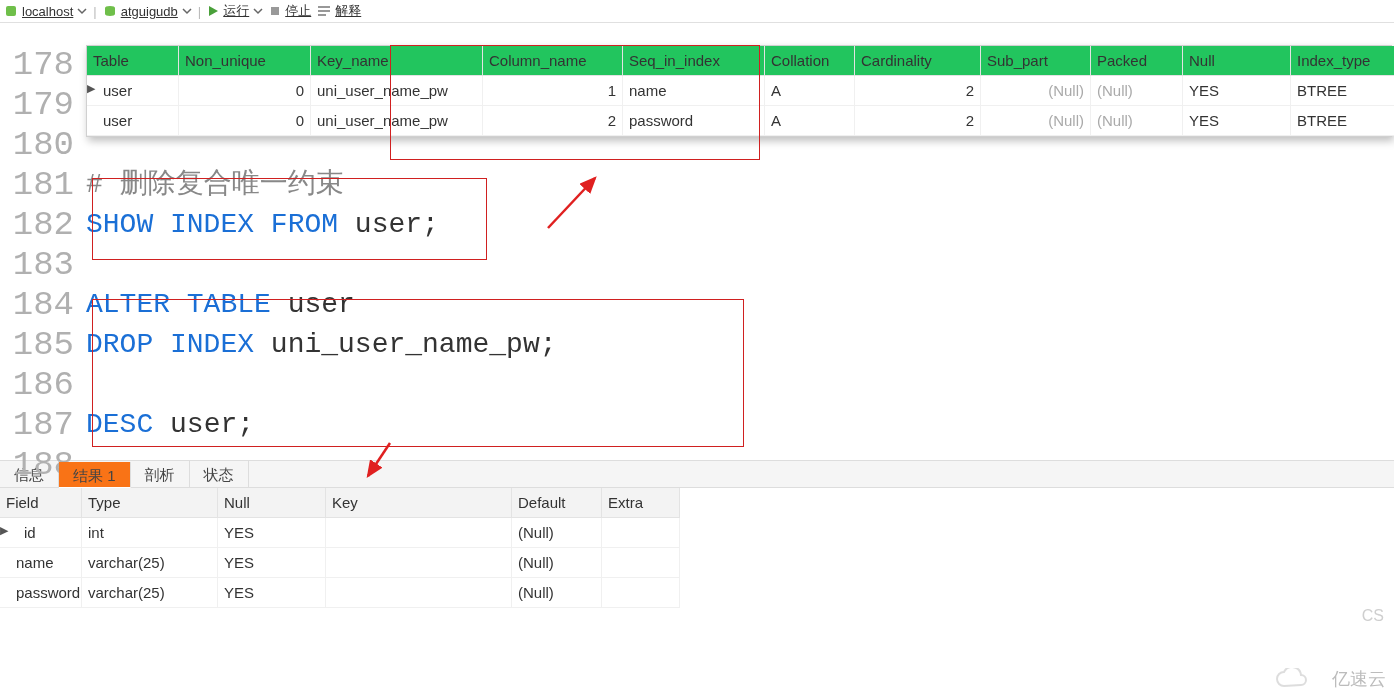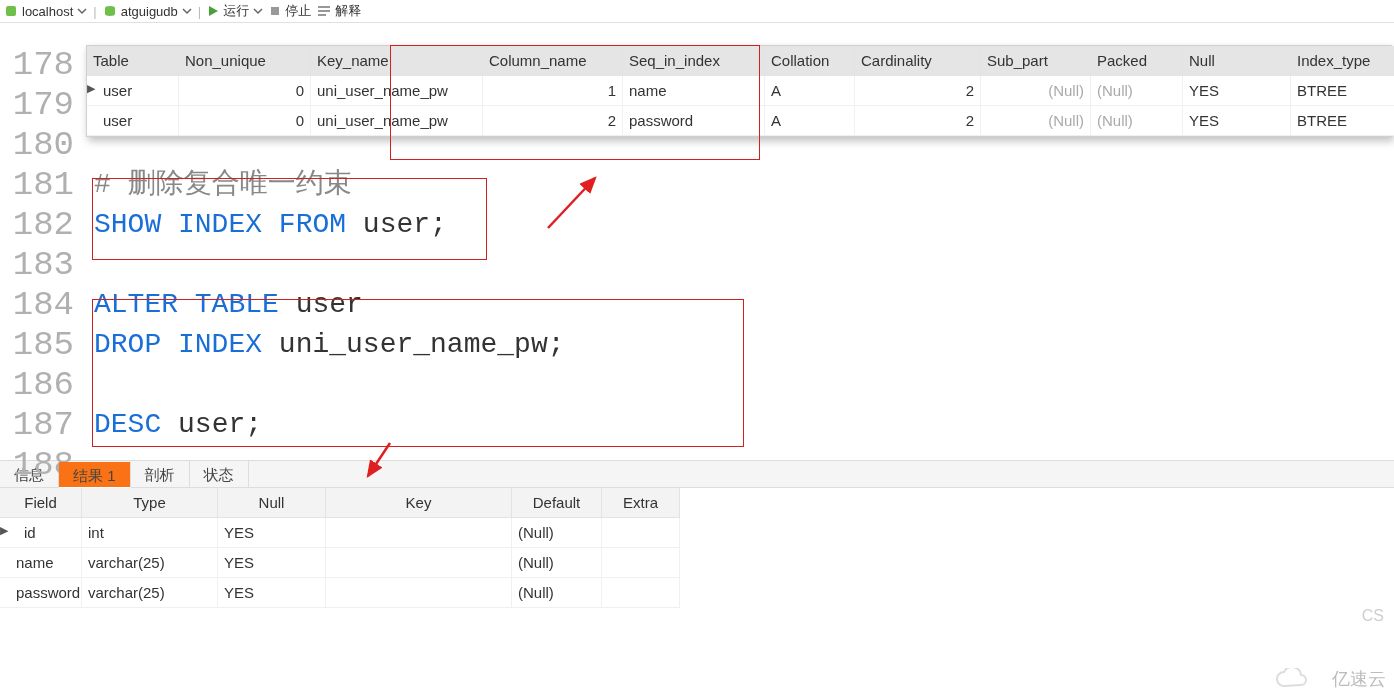--- a/index.html
+++ b/index.html
@@ -18,20 +18,21 @@
   align-items: center;
   gap: 6px;
   padding: 0 4px;
   font-size: 13px;
   color: #333;
 }
 .topbar .combo {
   display: flex;
   align-items: center;
   gap: 4px;
+  text-decoration: underline;
 }
 .topbar svg { flex-shrink: 0; }
 .sep { color: #bbb; }
 .editor-area {
   position: relative;
   display: flex;
   height: 438px;
   border-top: 1px solid #e0e0e0;
 }
 .gutter {
@@ -47,41 +48,41 @@
 }
 .code {
   flex: 1;
   font-family: Consolas, "Courier New", monospace;
   font-size: 28px;
   line-height: 40px;
   color: #333;
   padding-top: 22px;
   position: relative;
 }
-.code .line { white-space: pre; margin-left: 8px; }
+.code .line { white-space: pre; }
 .kw { color: #1a6fd6; }
 .cm { color: #888; }
 .tok { color: #333; }
 .floating-table {
   position: absolute;
   top: 22px;
   left: 86px;
   width: 1306px;
   background: #fff;
   z-index: 10;
   box-shadow: 2px 4px 8px rgba(0,0,0,0.25);
   border: 1px solid #d0d0d0;
   font-size: 15px;
 }
 .ft-grid {
   display: grid;
   grid-template-columns: 92px 132px 172px 140px 142px 90px 126px 110px 92px 108px 106px;
 }
 .ft-h {
-  background: #e5e5e5;
+  background: #22c55e;
   border-right: 1px solid #e3e3e3;
   border-bottom: 1px solid #e3e3e3;
   padding: 6px 6px;
   color: #333;
   font-weight: normal;
 }
 .ft-c {
   border-right: 1px solid #f0f0f0;
   border-bottom: 1px solid #f0f0f0;
   padding: 6px 6px;
@@ -136,21 +137,20 @@
 .rt-grid {
   display: grid;
   grid-template-columns: 82px 136px 108px 186px 90px 78px;
 }
 .rt-h {
   background: #f3f3f3;
   border-right: 1px solid #e3e3e3;
   border-bottom: 1px solid #e3e3e3;
   padding: 6px 6px;
   color: #333;
-  text-align: center;
 }
 .rt-c {
   border-right: 1px solid #f0f0f0;
   border-bottom: 1px solid #f0f0f0;
   padding: 6px 6px;
   color: #333;
   background: #fff;
 }
 .watermark {
   position: absolute;

